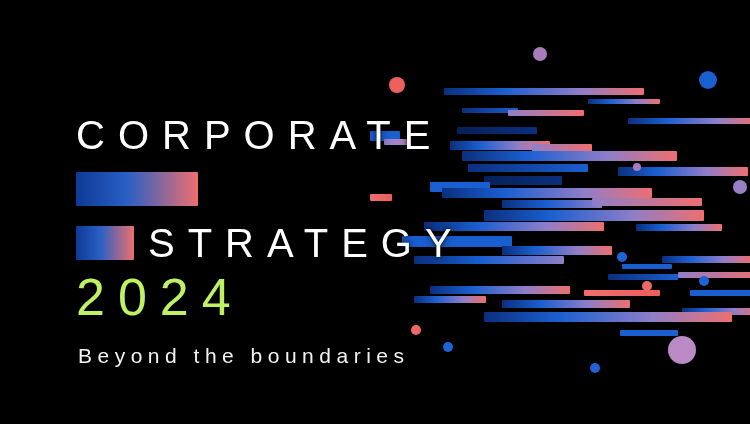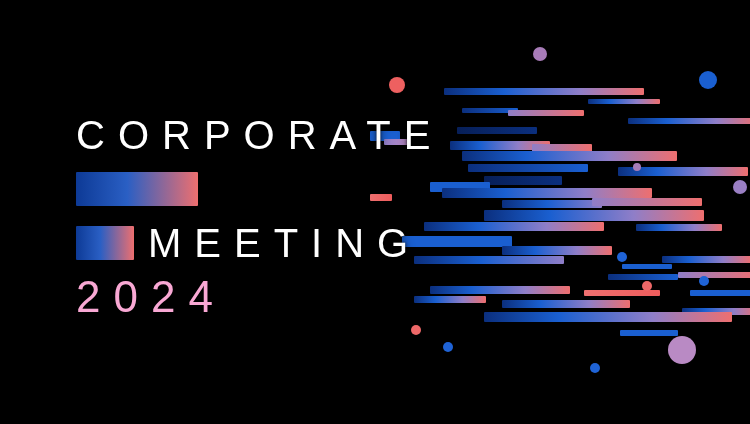--- a/index.html
+++ b/index.html
@@ -49,22 +49,22 @@
   .headline {
     color: #ffffff;
     font-size: 40px;
     font-weight: 300;
     letter-spacing: 13px;
     line-height: 1;
     white-space: nowrap;
     text-shadow: 0 0 3px rgba(0,0,0,0.85), 0 0 9px rgba(0,0,0,0.7);
   }
   .num {
-    color: #f9a8d4;
-    font-size: 44px;
+    color: #bef264;
+    font-size: 52px;
     font-weight: 300;
     letter-spacing: 13px;
     line-height: 1;
     white-space: nowrap;
     text-shadow: 0 0 3px rgba(0,0,0,0.85), 0 0 9px rgba(0,0,0,0.7);
   }
   .accent-bar {
     height: 34px;
     border-radius: 1px;
     margin-right: 14px;
@@ -149,23 +149,24 @@
     <div class="line">
       <div class="headline">CORPORATE</div>
     </div>
 
     <div class="line">
       <div class="accent-bar" id="bar-strategy" style="background: linear-gradient(90deg, rgb(13, 58, 150) 0%, rgb(42, 95, 196) 42%, rgb(238, 111, 111) 100%);"></div>
     </div>
 
     <div class="line">
       <div class="accent-bar" id="bar-meeting" style="background: linear-gradient(90deg, rgb(13, 58, 150) 0%, rgb(42, 95, 196) 42%, rgb(238, 111, 111) 100%);"></div>
-      <div class="headline">MEETING</div>
+      <div class="headline">STRATEGY</div>
     </div>
 
     <div class="line">
       <div class="num">2024</div>
     </div>
 
   </div>
 
+  <div id="subtitle">Beyond the boundaries</div>
 
 </div>
 
 </body></html>

